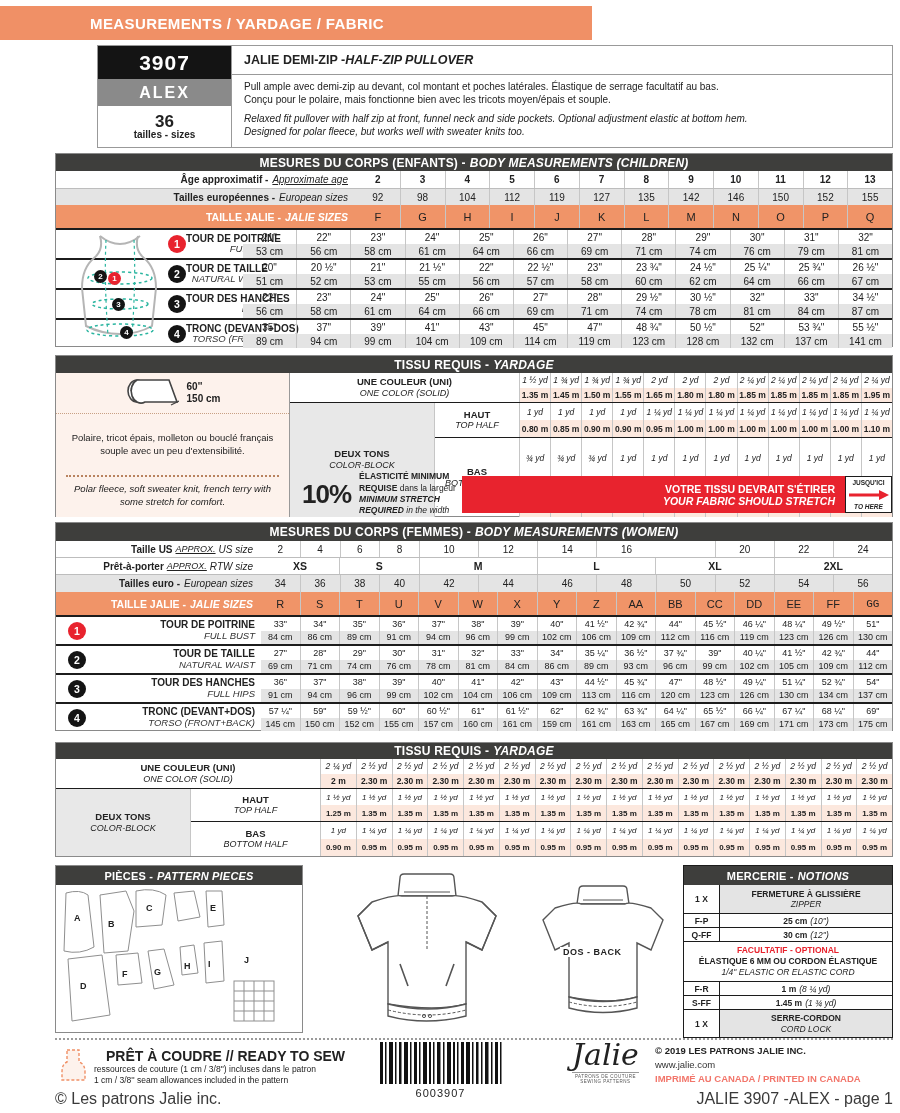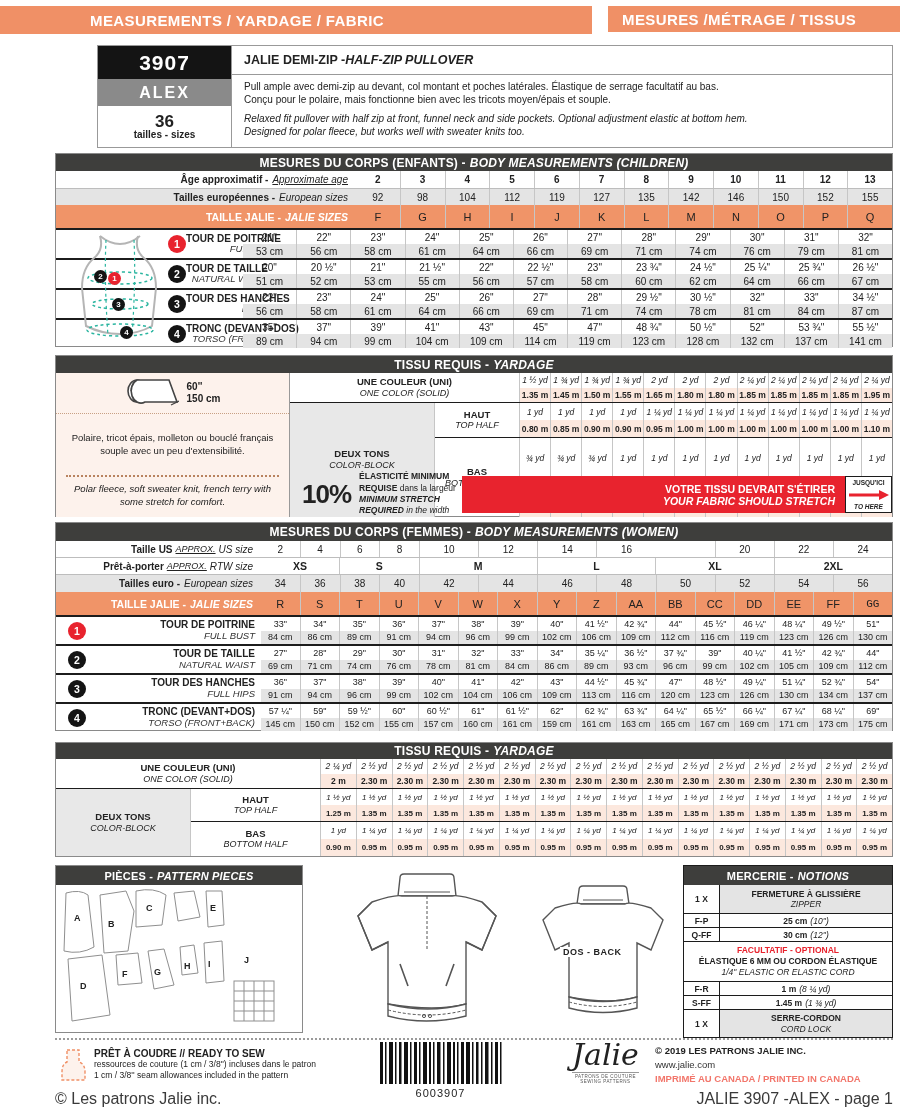--- a/index.html
+++ b/index.html
@@ -39,25 +39,22 @@
          font-weight:bold;border-right:1px solid #1c1c1c;box-sizing:border-box;}
   .nval{flex:1;display:flex;align-items:center;justify-content:center;font-size:8.5px;gap:3px;}
   .footer-small{font-size:8.5px;line-height:1.3;}
   svg{display:block;}
 </style>
 </head>
 <body>
 
 <div class="page">
 
-  <div class="abs topbar" style="left:0;top:6;top:6px;width:592px;height:28px;padding-left:90px;box-sizing:border-box;">
+  <div class="abs topbar" style="left:0;top:6;top:6px;width:592px;height:34px;padding-left:90px;box-sizing:border-box;">
     <span>MEASUREMENTS / YARDAGE / FABRIC</span>
-  </div>
-  <div class="abs topbar" style="left:608px;top:6px;width:292px;height:26px;padding-left:14px;box-sizing:border-box;">
-    <span>MESURES /MÉTRAGE / TISSUS</span>
   </div>
 
   <div class="abs sect row" style="left:97px;top:45px;width:796px;height:103px;border-color:#999;">
     <div style="width:133px;display:flex;flex-direction:column;border-right:1px solid #999;">
       <div style="height:33px;background:#141414;color:#fff;display:flex;align-items:center;justify-content:center;font-size:21px;font-weight:bold;letter-spacing:1px;">3907</div>
       <div style="height:27px;background:#8a8a8a;color:#fff;display:flex;align-items:center;justify-content:center;font-size:16px;font-weight:bold;letter-spacing:2px;">ALEX</div>
       <div style="flex:1;display:flex;flex-direction:column;align-items:center;justify-content:center;line-height:1;">
         <div style="font-size:17px;font-weight:bold;">36</div>
         <div style="font-size:10px;font-weight:bold;">tailles - sizes</div>
       </div>
@@ -1028,21 +1025,21 @@
     </div>
   </div>
 
   <div class="abs" style="left:55px;top:1038px;width:838px;border-top:2px dotted #9a9a9a;"></div>
 
   <div class="abs row" style="left:60px;top:1048px;gap:8px;">
     <svg width="26" height="34" viewBox="0 0 26 34">
       <path d="M7 2 h12 v12 q6 2 6 10 v8 H2 v-8 q0 -8 5 -10 z" fill="#fdf2ec" stroke="#f09066" stroke-width="1.4" stroke-dasharray="3 2"></path>
     </svg>
     <div>
-      <div style="font-size:10px;">
+      <div style="font-size:14px;margin-left:12px;">
         <span class="b">PRÊT À COUDRE // </span><span class="b">READY TO SEW</span>
       </div>
       <div class="footer-small">ressources de couture (1 cm / 3/8'') incluses dans le patron</div>
       <div class="footer-small">1 cm / 3/8'' seam allowances included in the pattern</div>
     </div>
   </div>
 
   <div class="abs" style="left:378px;top:1042px;width:125px;text-align:center;">
     <svg width="125" height="42" viewBox="0 0 125 42">
       <g fill="#111">

